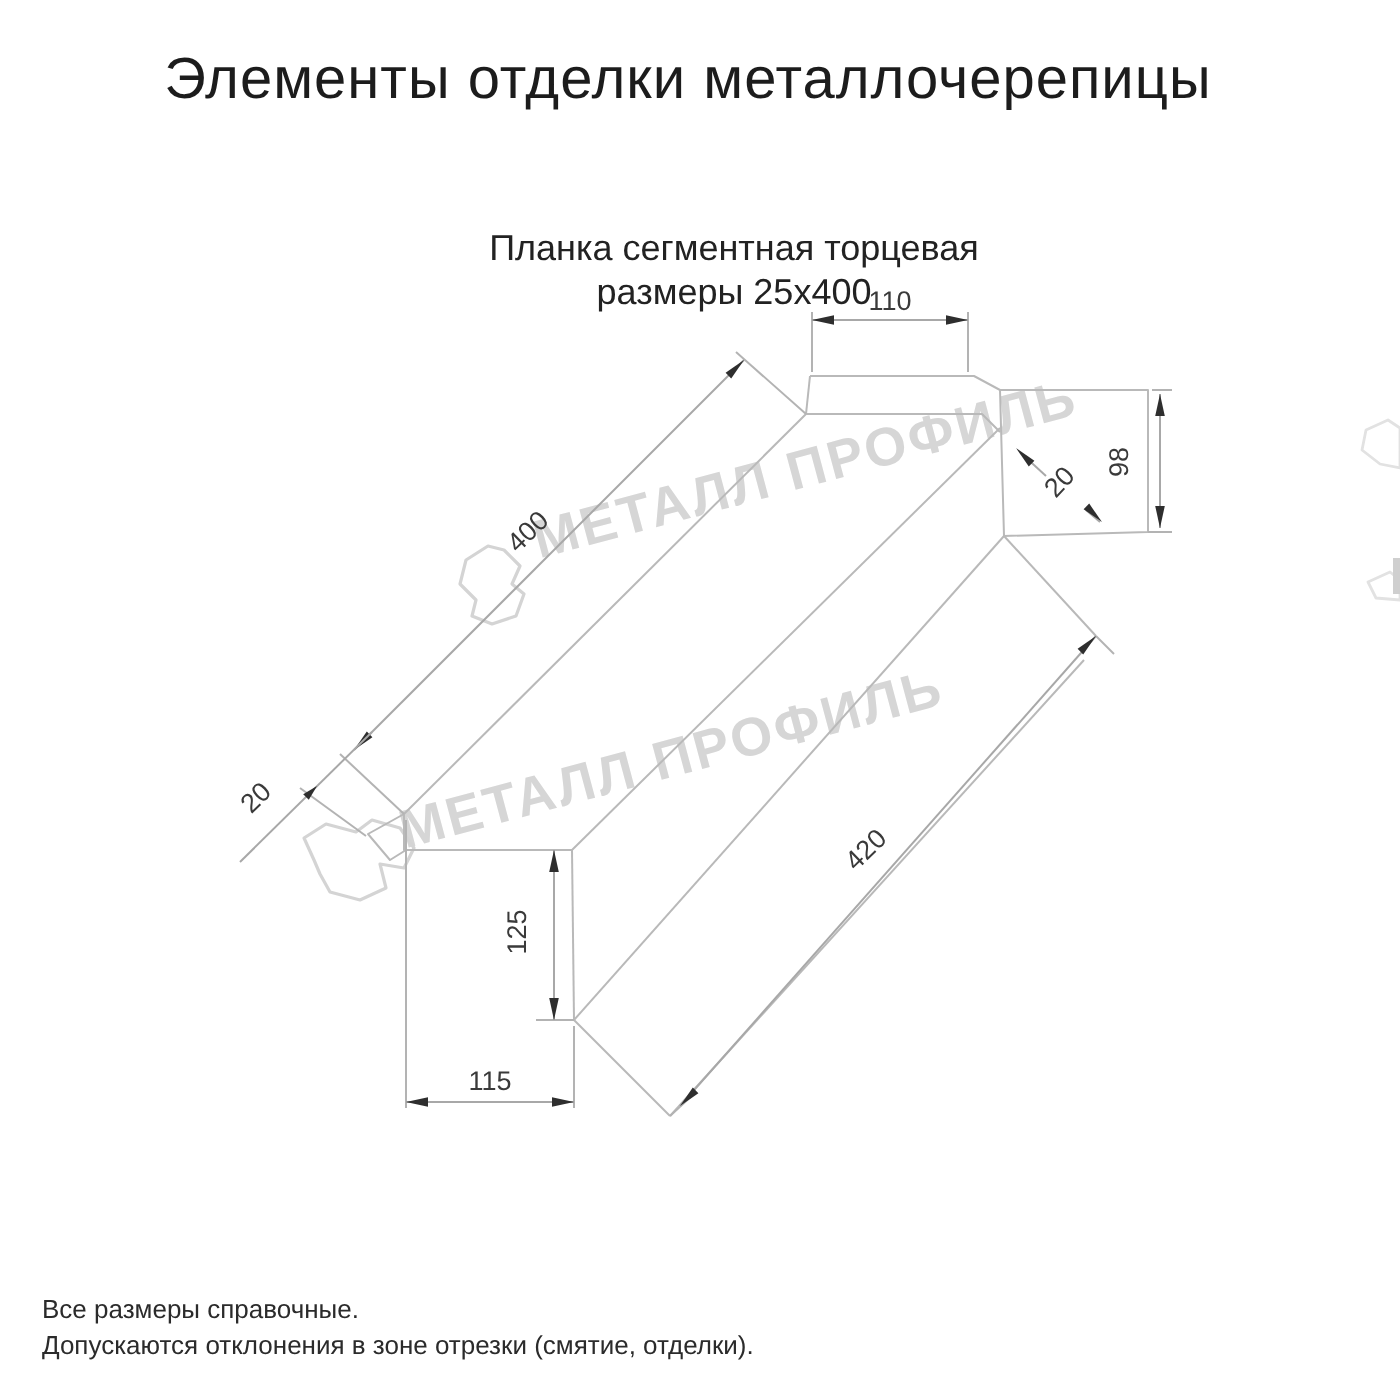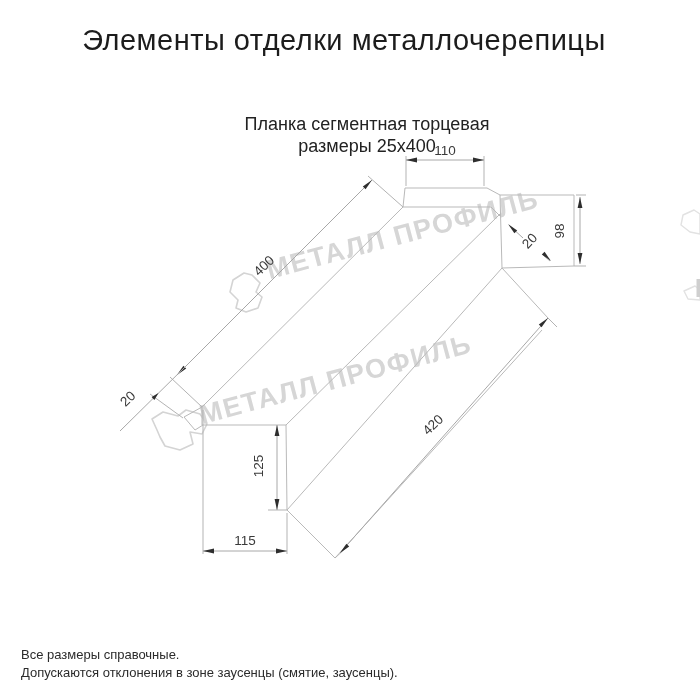--- a/index.html
+++ b/index.html
@@ -138,16 +138,16 @@
       <path class="arrow" d="M203,551 L214,548.6 L214,553.4 Z"></path>
       <path class="arrow" d="M287,551 L276,548.6 L276,553.4 Z"></path>
       <text class="dimtext" x="245" y="545" text-anchor="middle">115</text>
     </g>
 
     <rect class="sliver" x="696.5" y="279" width="3.5" height="18"></rect>
   </svg>
 
   <div class="notes">
     <div>Все размеры справочные.</div>
-    <div>Допускаются отклонения в зоне заусенцы (смятие, заусенцы).</div>
+    <div>Допускаются отклонения в зоне отрезки (смятие, отделки).</div>
   </div>
 
 </div>
 
 </body></html>

